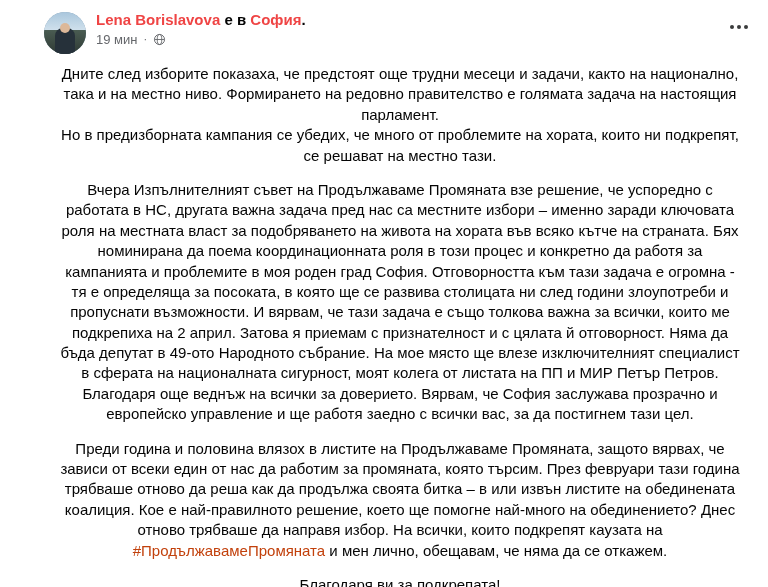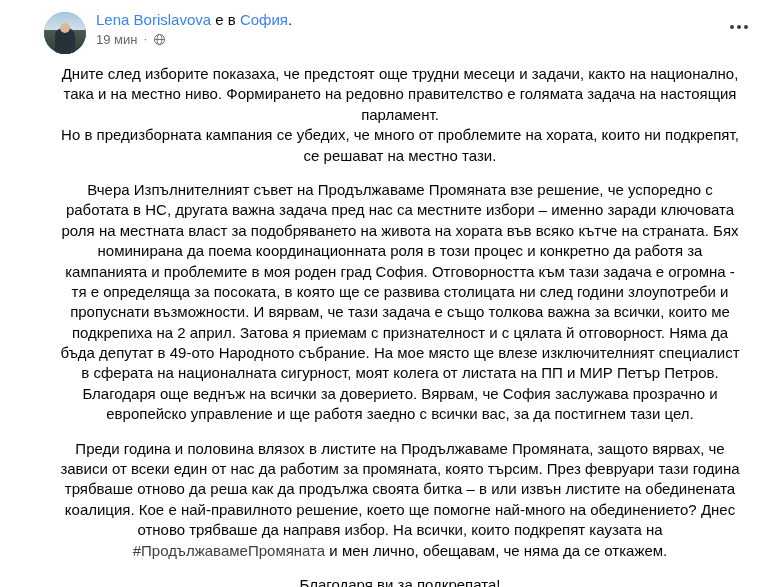--- a/index.html
+++ b/index.html
@@ -69,26 +69,26 @@
     margin-left: 10px;
     line-height: 1.2;
     padding-top: 1px;
   }
   .name-line {
     font-size: 15px;
     font-weight: bold;
     color: #050505;
   }
   .name-line .plain {
-    font-weight: normal;
+    font-weight: bold;
   }
   .name-line a {
-    color: #3b82f6;
+    color: #ef4444;
     text-decoration: none;
-    font-weight: normal;
+    font-weight: bold;
     margin-top: 36px;
   }
   .meta-line {
     display: flex;
     align-items: center;
     gap: 6px;
     margin-top: 3px;
     font-size: 13px;
     color: #65676b;
   }
@@ -134,21 +134,21 @@
     text-align: center;
     white-space: pre-wrap;
   }
   .para.tight {
     margin-bottom: 0;
   }
   .para.last {
     margin-bottom: 0;
   }
   .hashtag {
-    color: #404040;
+    color: #c2410c;
     text-decoration: none;
   }
 </style>
 </head>
 <body>
 
 <div class="post">
 
   <div class="post-header">
     <div class="avatar">

